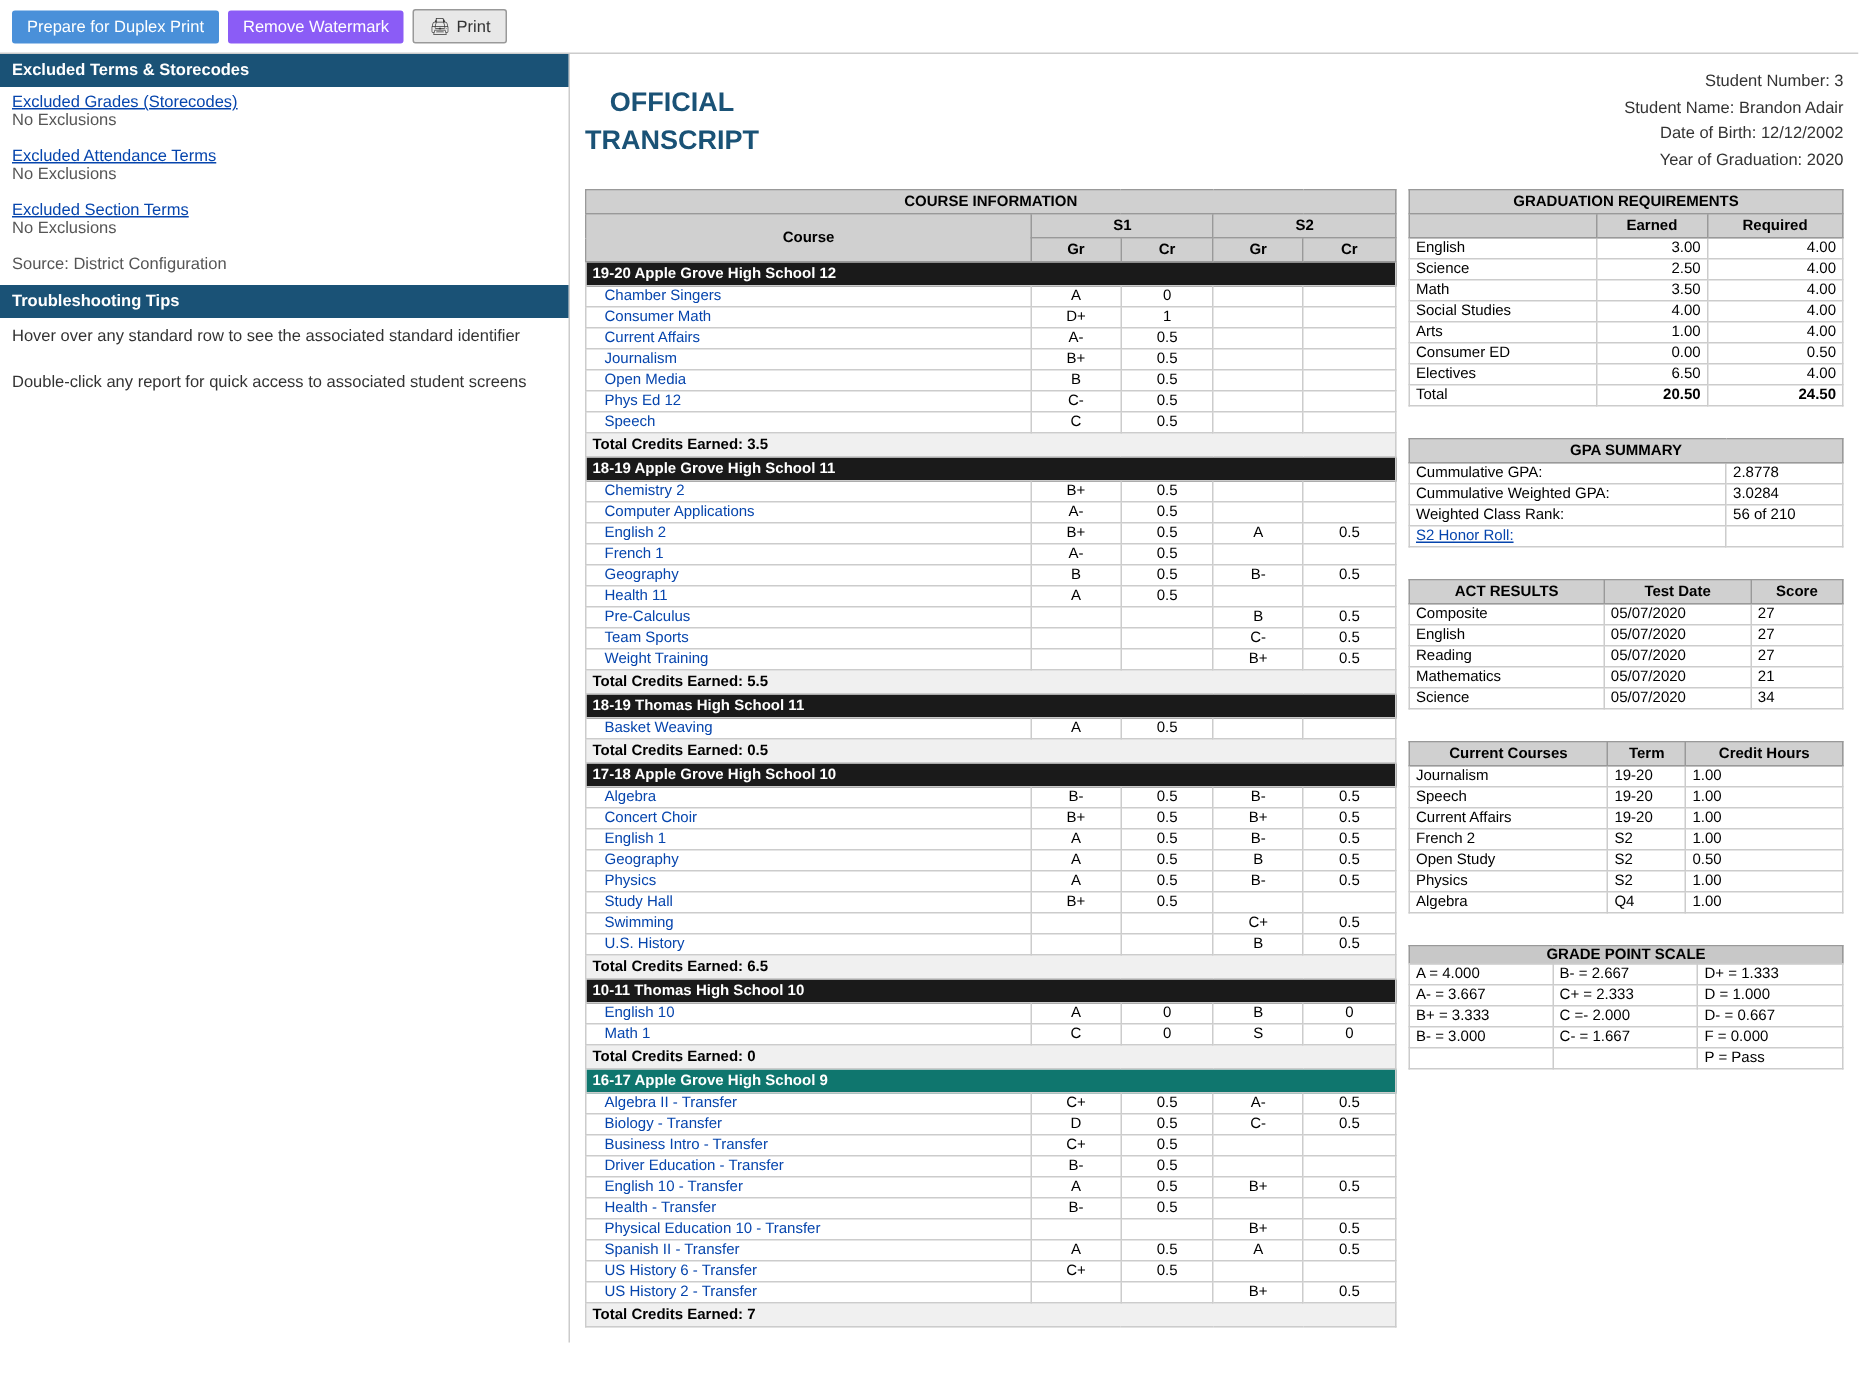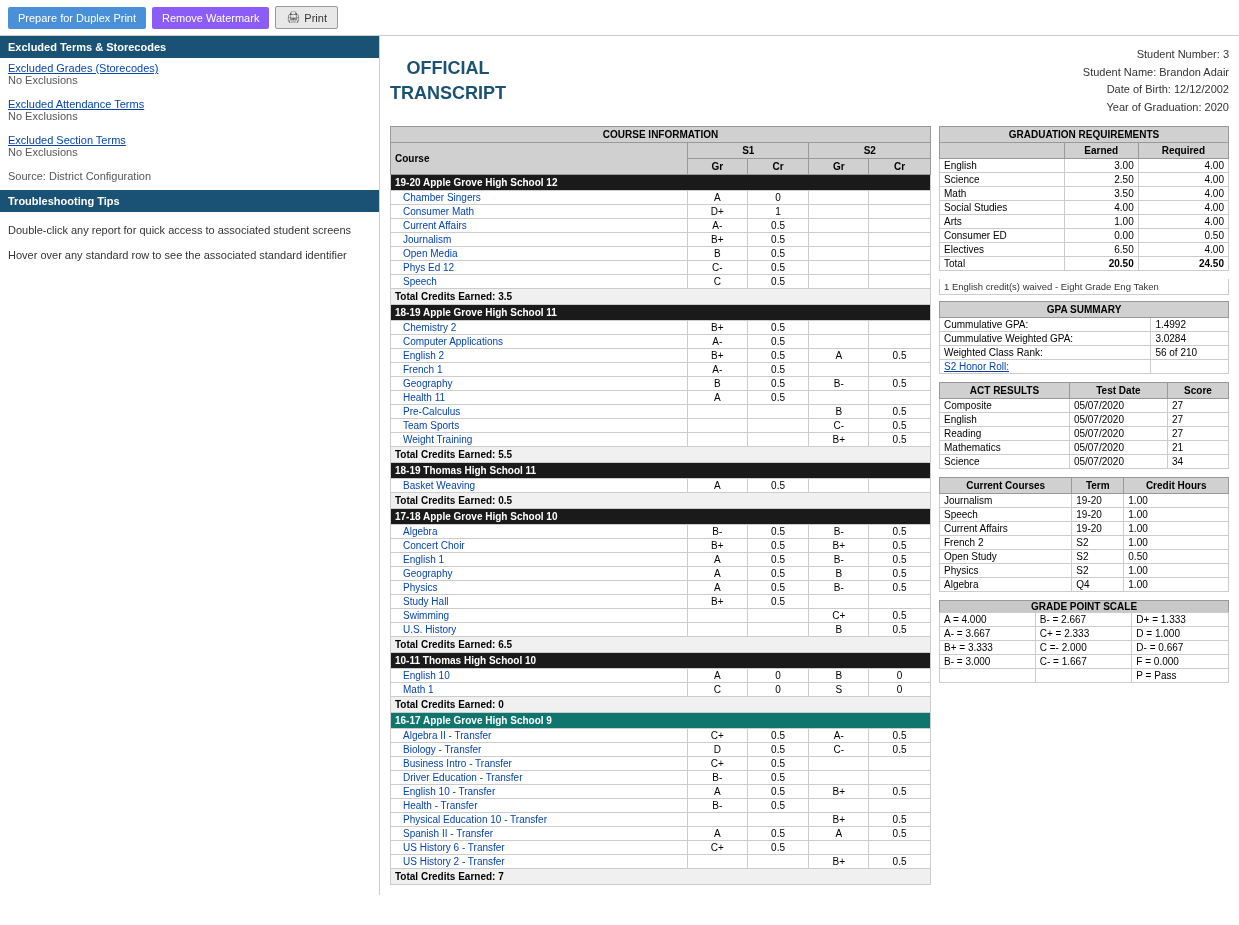--- a/index.html
+++ b/index.html
@@ -41,21 +41,21 @@
 
     
     .course-table { width: 100%; border-collapse: collapse; border: 1px solid #999; font-size: 10px; }
     .course-table th { background: #d0d0d0; border: 1px solid #999; padding: 2px 4px; text-align: center; font-size: 10px; }
     .course-table td { border: 1px solid #ccc; padding: 1px 4px; font-size: 10px; }
     .course-header-main { background: #c8c8c8; font-weight: bold; text-align: center; }
     .s1-header { background: #d0d0d0; }
     .s2-header { background: #d0d0d0; }
 
     
-    .right-table { width: 100%; border-collapse: collapse; border: 1px solid #999; font-size: 10px; margin-bottom: 8px; }
+    .right-table { width: 100%; border-collapse: collapse; border: 1px solid #999; font-size: 10px; margin-bottom: 21px; }
     .right-table th { background: #d0d0d0; border: 1px solid #999; padding: 2px 4px; text-align: center; font-size: 10px; font-weight: bold; }
     .right-table td { border: 1px solid #ccc; padding: 1px 4px; font-size: 10px; }
     .gpa-link { color: #0645ad; text-decoration: underline; }
     .grade-scale-table { width: 100%; border-collapse: collapse; border: 1px solid #999; font-size: 10px; }
     .grade-scale-table td { border: 1px solid #ccc; padding: 1px 4px; font-size: 10px; }
     .grade-scale-header { background: #c8c8c8; font-weight: bold; text-align: center; font-size: 10px; }
 
     .note-text { font-size: 9.5px; color: #333; padding: 2px 4px; border: 1px solid #ccc; border-top: none; }
   </style>
 </head>
@@ -82,22 +82,22 @@
       <div><a class="sidebar-link">Excluded Attendance Terms</a></div>
       <div class="sidebar-noexcl">No Exclusions</div>
     </div>
     <div class="sidebar-content">
       <div><a class="sidebar-link">Excluded Section Terms</a></div>
       <div class="sidebar-noexcl">No Exclusions</div>
     </div>
     <div class="sidebar-source">Source: District Configuration</div>
 
     <div class="sidebar-section-header mt">Troubleshooting Tips</div>
+    <div class="sidebar-tip">Hover over any standard row to see the associated standard identifier</div>
     <div class="sidebar-tip" style="margin-top:6px;">Double-click any report for quick access to associated student screens</div>
-    <div class="sidebar-tip">Hover over any standard row to see the associated standard identifier</div>
 
   </div>
 
   <div class="content-area">
 
     <div class="transcript-header">
       <div class="official-title">
         <div>OFFICIAL</div>
         <div>TRANSCRIPT</div>
       </div>
@@ -111,21 +111,21 @@
 
     <div class="transcript-body">
 
       <div class="course-col">
         <table class="course-table">
           <thead>
             <tr>
               <th colspan="5" class="course-header-main">COURSE INFORMATION</th>
             </tr>
             <tr>
-              <th rowspan="2" style="width:55%; text-align:left;">Course</th>
+              <th rowspan="2" style="width:55%; text-align:center;">Course</th>
               <th colspan="2" class="s1-header">S1</th>
               <th colspan="2" class="s2-header">S2</th>
             </tr>
             <tr>
               <th>Gr</th>
               <th>Cr</th>
               <th>Gr</th>
               <th>Cr</th>
             </tr>
           </thead>
@@ -478,32 +478,31 @@
       <td style="text-align:right;">6.50</td>
       <td style="text-align:right;">4.00</td>
     </tr>
               <tr>
       <td style="font-weight:normal;">Total</td>
       <td style="text-align:right;font-weight:bold;">20.50</td>
       <td style="text-align:right;font-weight:bold;">24.50</td>
     </tr>
             </tbody>
         </table>
-        <div class="note-text">1 English credit(s) waived - Eight Grade Eng Taken</div>
 
         <table class="right-table" style="margin-top:6px;">
           <thead>
             <tr>
                 <th colspan="2">GPA SUMMARY</th>
               </tr>
           </thead>
           <tbody>
             <tr>
               <td>Cummulative GPA:</td>
-              <td>1.4992</td>
+              <td>2.8778</td>
             </tr>
             <tr>
               <td>Cummulative Weighted GPA:</td>
               <td>3.0284</td>
             </tr>
             <tr>
               <td>Weighted Class Rank:</td>
               <td>56 of 210</td>
             </tr>
             <tr>

